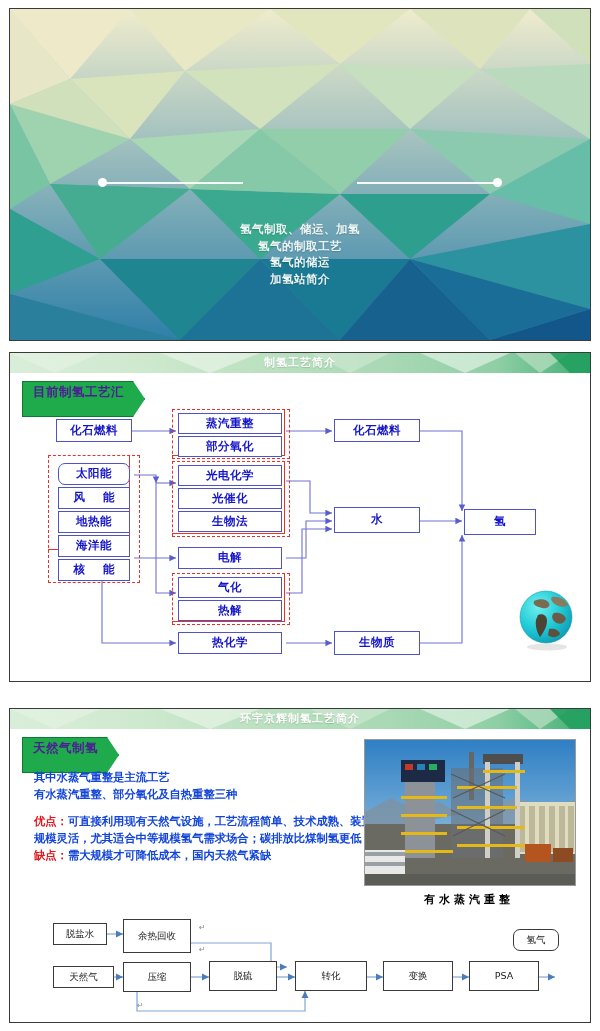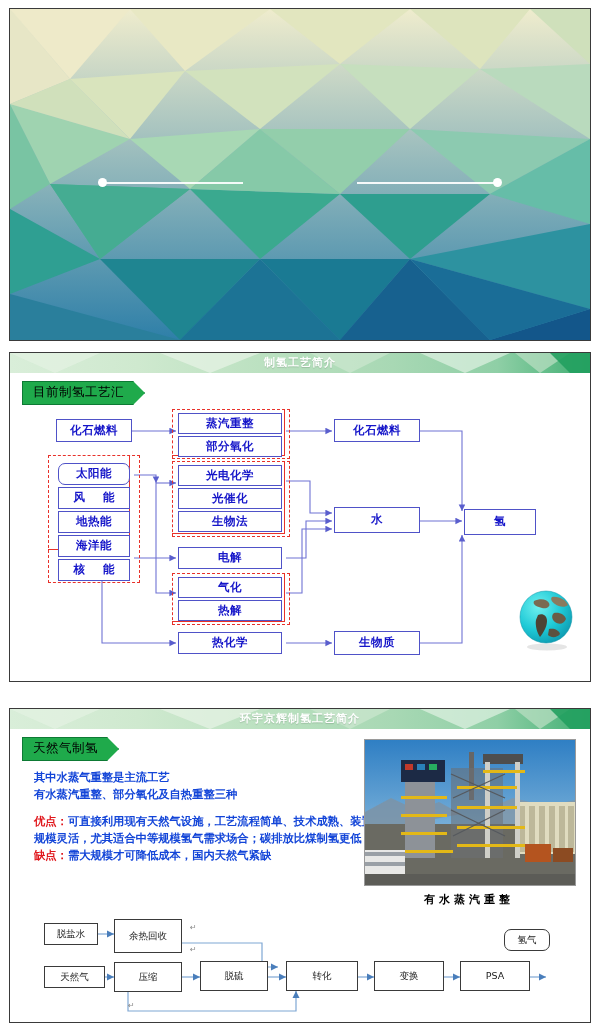--- a/index.html
+++ b/index.html
@@ -48,22 +48,22 @@
   .title-bar{position:relative;height:20px;overflow:hidden;background:linear-gradient(90deg,#d9eed9 0%,#cfe9cf 22%,#b9e0bf 46%,#a8d8b4 66%,#8fcfa6 84%,#3fae72 100%);}
   .title-bar .facets{position:absolute;inset:0;}
   .title-bar .facets svg{display:block;width:100%;height:100%;}
   .title-bar .bar-title{
     position:relative;z-index:2;text-align:center;color:#ffffff;
     font-size:11px;font-weight:bold;line-height:20px;letter-spacing:1px;
     font-family:"DejaVu Sans","Liberation Sans",sans-serif;
     text-shadow:0 1px 1px rgba(0,0,0,.15);
   }
 
-  .tag{position:absolute;left:12px;display:inline-block;height:24px;padding:0 20px 0 10px;
-       background:#1faa4b;color:#000000;font-weight:normal;font-size:12.5px;line-height:20px;
+  .tag{position:absolute;left:12px;display:inline-block;height:36px;padding:0 20px 0 10px;
+       background:#1faa4b;color:#4c1d95;font-weight:bold;font-size:12.5px;line-height:20px;
        font-family:"DejaVu Sans","Liberation Sans",sans-serif;letter-spacing:.5px;
        border:1px solid #0d7a34;box-sizing:border-box;
        clip-path:polygon(0 0,calc(100% - 12px) 0,100% 50%,calc(100% - 12px) 100%,0 100%);}
 
   
   #slide2{top:352px;height:330px;}
   #slide2 .tag{top:28px;}
   .flow2{position:absolute;left:0;top:0;width:582px;height:308px;}
   .fbox{position:absolute;box-sizing:border-box;border:1.4px solid #4f52c8;background:#fff;
         color:#1515c9;font-weight:bold;font-size:11.5px;line-height:1;
@@ -83,21 +83,21 @@
          font-family:"DejaVu Sans","Liberation Sans",sans-serif;}
   .body3 p{margin:0;}
   .body3 .gap{height:10px;}
   .kw{color:#e0171c;}
   .photo{position:absolute;right:14px;top:30px;width:210px;height:145px;border:1px solid #9a9a9a;overflow:hidden;background:#7fb6e0;}
   .photo svg{display:block;width:100%;height:100%;}
   .photo-cap{position:absolute;right:36px;top:183px;width:170px;text-align:center;
              font-size:11px;font-weight:bold;color:#000;letter-spacing:4px;
              font-family:"DejaVu Sans","Liberation Sans",sans-serif;}
 
-  .flow3{position:absolute;left:0;top:196px;width:582px;height:115px;}
+  .flow3{position:absolute;left:9px;top:196px;width:582px;height:115px;}
   .gbox{position:absolute;box-sizing:border-box;border:1.4px solid #3a3a3a;background:#fff;
         color:#222;font-size:9.5px;line-height:1;
         font-family:"DejaVu Sans","Liberation Sans",sans-serif;
         display:flex;align-items:center;justify-content:center;}
   .gbox.thin{border-width:1.2px;}
   .flow3 svg.links{position:absolute;left:0;top:0;width:582px;height:115px;pointer-events:none;}
   .pmark{position:absolute;color:#8a8a8a;font-size:8px;font-family:"DejaVu Sans",sans-serif;}
 </style>
 </head>
 <body>
@@ -149,20 +149,26 @@
         </g>
       </svg>
     </div>
 
     <div class="rule left"></div>
     <div class="dot left"></div>
     <div class="rule right"></div>
     <div class="dot right"></div>
 
 
+    <div class="cover-sub">
+      <div>氢气制取、储运、加氢</div>
+      <div>氢气的制取工艺</div>
+      <div>氢气的储运</div>
+      <div>加氢站简介</div>
+    </div>
   </div>
 
   <div class="slide" id="slide2">
     <div class="title-bar">
       <div class="facets">
         <svg viewBox="0 0 580 20" preserveAspectRatio="none">
           <polygon points="0,0 90,0 45,20" fill="#e3f1e2" opacity=".75"></polygon>
           <polygon points="150,0 250,0 200,20" fill="#e8f4e7" opacity=".7"></polygon>
           <polygon points="300,0 380,0 340,20" fill="#d2ead4" opacity=".6"></polygon>
           <polygon points="410,0 500,0 455,20" fill="#e6f4e8" opacity=".65"></polygon>

